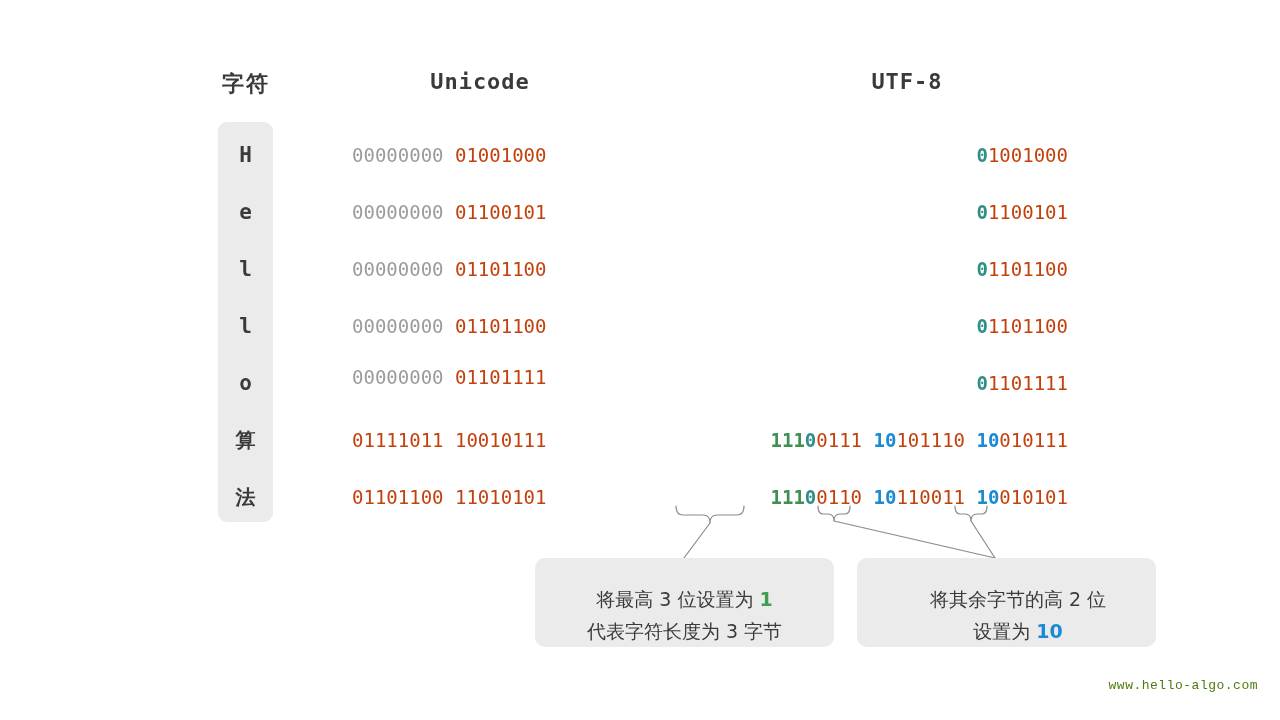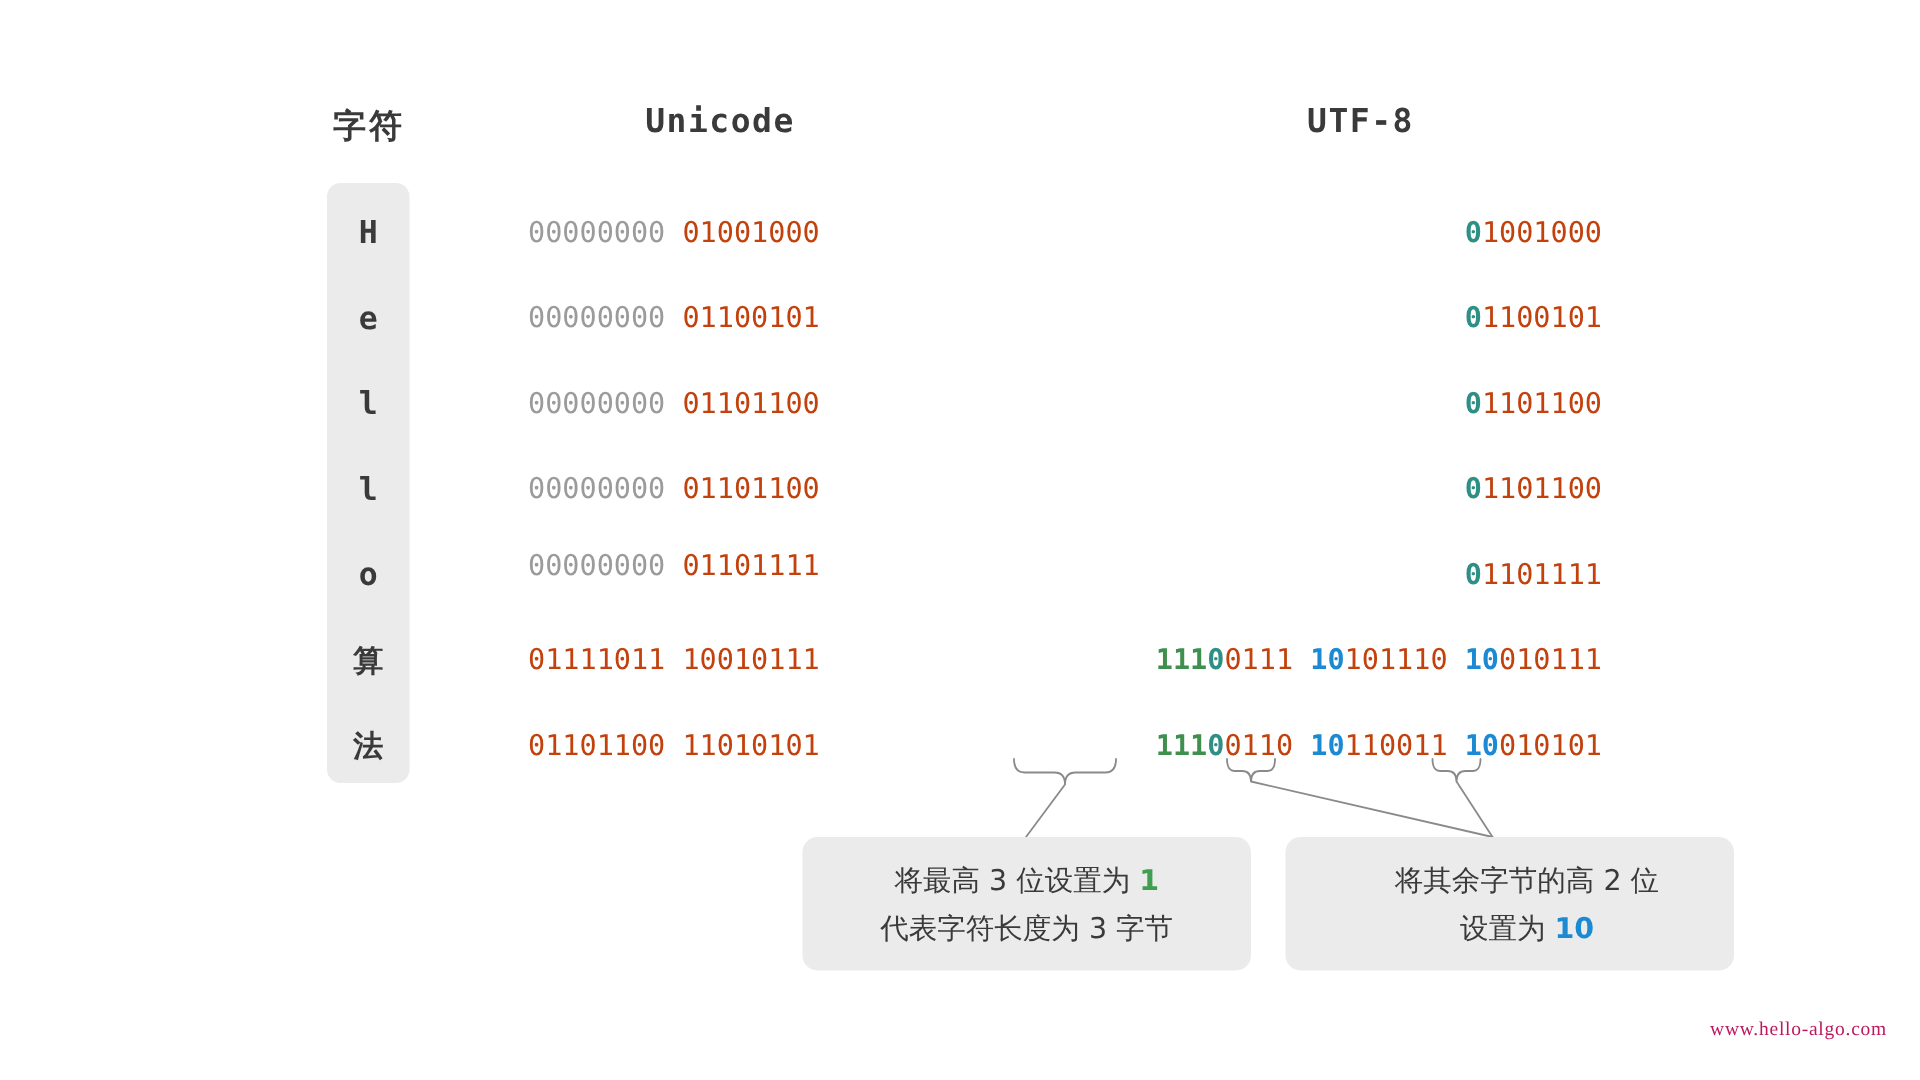--- a/index.html
+++ b/index.html
@@ -58,34 +58,34 @@
   .b-green{color:#3f8f4e;font-weight:bold;margin-top:40px;}
   .b-blue{color:#1b8ad3;font-weight:bold;}
 
   
   .annobox{
     position:absolute;
     background:#ebebeb;border-radius:10px;
     font-family:"DejaVu Sans","Liberation Sans",sans-serif;
     font-size:19px;color:#3a3a3a;
     display:flex;flex-direction:column;
-    align-items:center;justify-content:center;
+    align-items:center;justify-content:flex-end;
     text-align:center;line-height:32px;
   }
   #anno-1{left:535px;top:558px;width:299px;height:89px;}
   #anno-2{left:857px;top:558px;width:276px;height:89px;padding-left:23px;}
   .anno-line{white-space:pre;}
   .kw-green{color:#3f9e52;font-weight:bold;}
   .kw-blue{color:#1b8ad3;font-weight:bold;}
 
   
   .watermark{
     position:absolute;left:0;top:678px;width:1258px;text-align:right;
-    font-family:Liberation Serif, serif;
-    font-size:13px;color:#be185d;letter-spacing:0.5px;
+    font-family:Liberation Mono, monospace;
+    font-size:13px;color:#4d7c0f;letter-spacing:0.5px;
   }
 
   
   .connectors{position:absolute;left:0;top:0;width:1280px;height:720px;pointer-events:none;}
 </style>
 </head>
 <body>
 
 <div class="stage">
 

